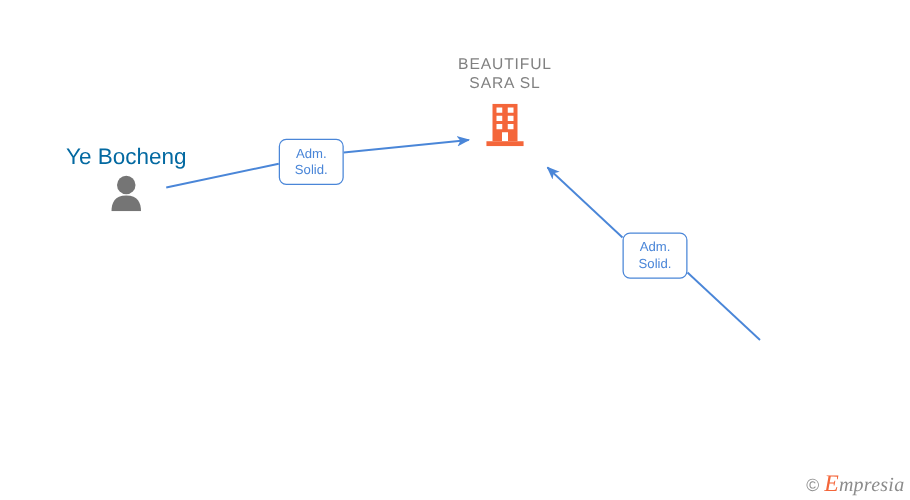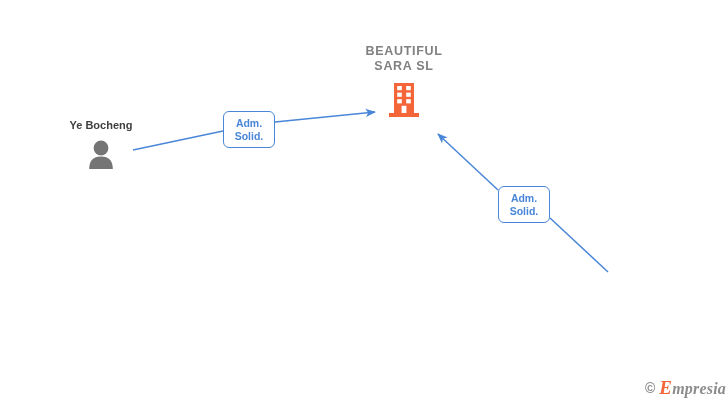--- a/index.html
+++ b/index.html
@@ -9,21 +9,20 @@
   }
   body {
     font-family: "Liberation Sans", sans-serif;
   }
   #canvas {
     position: relative;
     width: 728px;
     height: 400px;
     background: #ffffff;
     overflow: hidden;
-    font-weight: bold;
   }
   #edges {
     position: absolute;
     left: 0;
     top: 0;
     width: 728px;
     height: 400px;
   }
 
   
@@ -47,22 +46,22 @@
     justify-content: center;
   }
 
   
   .person-node {
     position: absolute;
     width: 130px;
     text-align: center;
   }
   .person-name {
-    font-size: 11px;
-    color: #404040;
+    font-size: 18px;
+    color: #0369a1;
     line-height: 15px;
     white-space: pre-line;
   }
   .person-wrap {
     display: flex;
     justify-content: center;
   }
   #person-left  { left: 36px;  top: 118px; }
   #person-right { left: 567px; top: 283px; }
   #person-left .person-wrap  { margin-top: 7px; }

